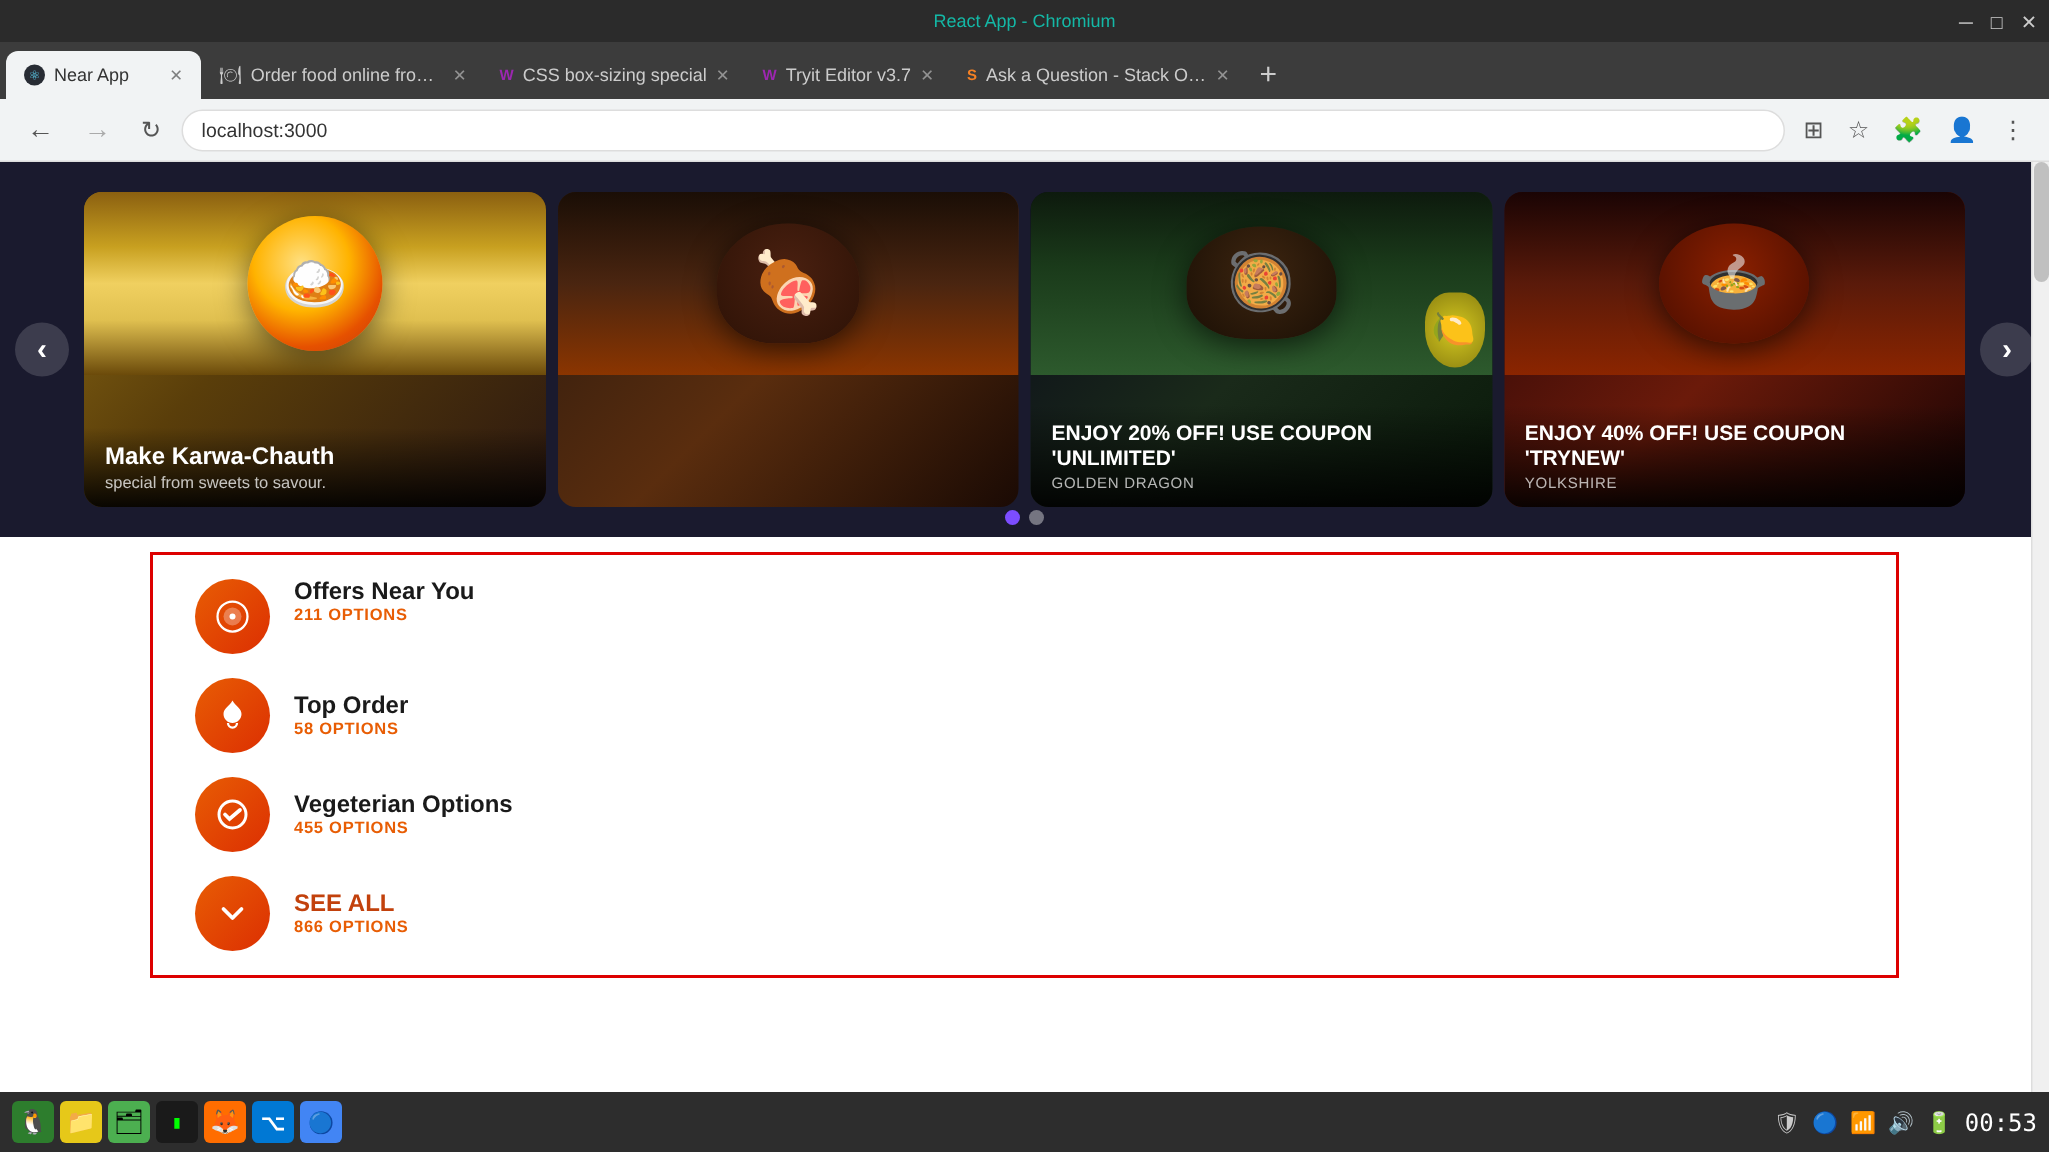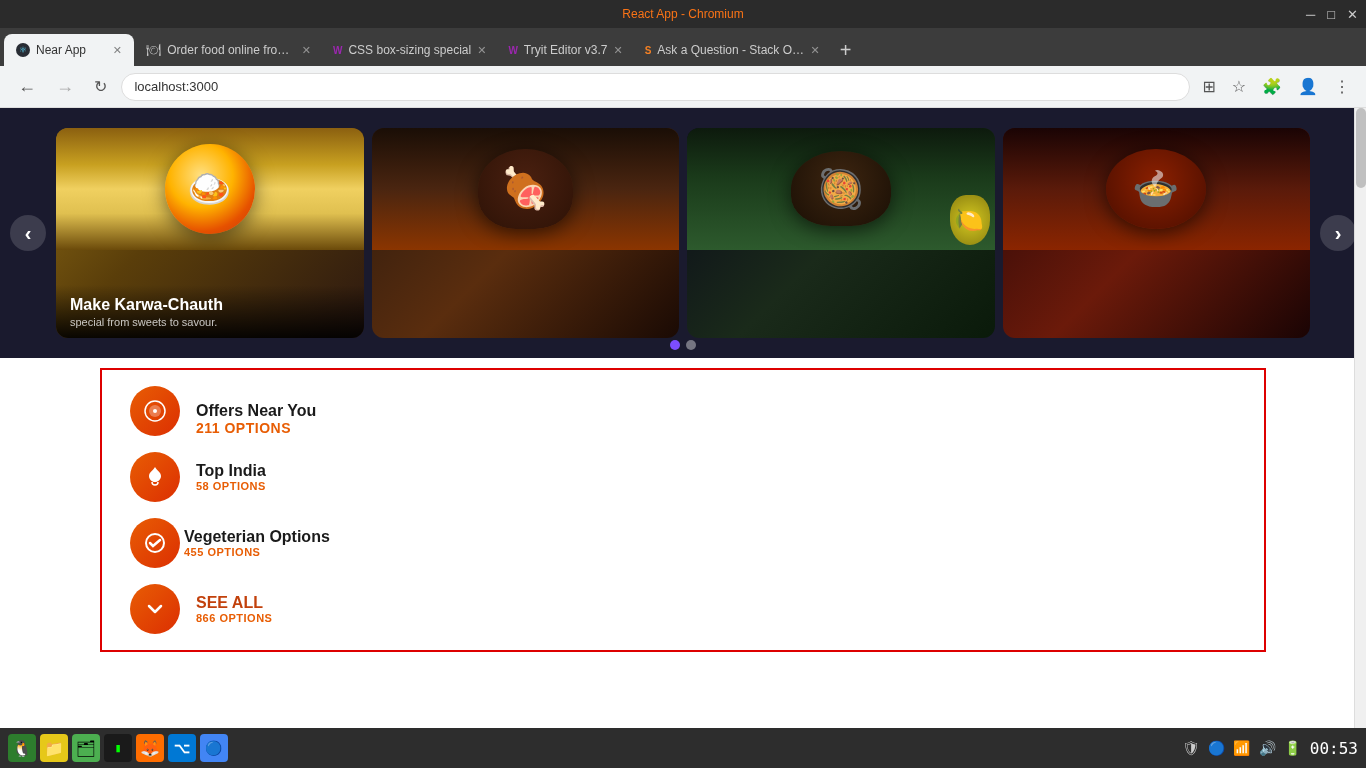--- a/index.html
+++ b/index.html
@@ -4,21 +4,21 @@
   <style>
     * { margin: 0; padding: 0; box-sizing: border-box; }
     body { font-family: 'Segoe UI', Arial, sans-serif; background: #f5f5f5; width: 1366px; height: 768px; overflow: hidden; }
   </style>
 </head>
 <body>
 
 <div style="width:1366px; height:768px; display:flex; flex-direction:column; overflow:hidden;">
 
   <div style="background:#2b2b2b; height:28px; display:flex; align-items:center; justify-content:center; position:relative;">
-    <span style="color:#f97316; font-size:12px;">React App - Chromium</span>
+    <span style="color:#14b8a6; font-size:12px;">React App - Chromium</span>
     <div style="position:absolute; right:8px; display:flex; gap:12px;">
       <span style="color:#ccc; font-size:13px; cursor:pointer;">─</span>
       <span style="color:#ccc; font-size:13px; cursor:pointer;">□</span>
       <span style="color:#ccc; font-size:13px; cursor:pointer;">✕</span>
     </div>
   </div>
 
   <div style="background:#3c3c3c; height:38px; display:flex; align-items:flex-end; padding:0 4px; gap:2px;">
     <div style="display:flex; align-items:center; height:32px; padding:0 12px; background:#f1f3f4; border-radius:8px 8px 0 0; font-size:12px; gap:6px; color:#333; cursor:pointer; min-width:130px;">
       <span style="width:14px; height:14px; background:#282c34; border-radius:50%; display:flex; align-items:center; justify-content:center; font-size:9px; color:#61dafb; flex-shrink:0;">⚛</span>
@@ -88,69 +88,77 @@
           <div style="width:100%; height:58%; background:linear-gradient(180deg, #1a0e06 0%, #4a2510 50%, #8B3500 100%); display:flex; align-items:center; justify-content:center; overflow:hidden;">
             <div style="width:95px; height:80px; background:radial-gradient(circle at 50% 40%, #4a2010 0%, #2d1206 100%); border-radius:50% 50% 40% 40%; box-shadow:0 4px 20px rgba(0,0,0,0.6); display:flex; align-items:center; justify-content:center; font-size:40px;">🍖</div>
           </div>
         </div>
 
         <div style="flex:1; border-radius:12px; overflow:hidden; position:relative; height:210px; background:linear-gradient(135deg, #0a0a1a 0%, #1a2a1a 50%, #0a1a0a 100%);">
           <div style="width:100%; height:58%; background:linear-gradient(180deg, #0d1a0d 0%, #1a3a1a 40%, #2d5a2d 100%); display:flex; align-items:center; justify-content:center; overflow:hidden; position:relative;">
             <div style="width:100px; height:75px; background:radial-gradient(circle at 50% 40%, #3d2510 0%, #1a0f05 100%); border-radius:50% 50% 40% 40%; box-shadow:0 4px 20px rgba(0,0,0,0.6); display:flex; align-items:center; justify-content:center; font-size:38px;">🥘</div>
             <div style="position:absolute; bottom:5px; right:5px; width:40px; height:50px; background:radial-gradient(circle at 50% 50%, #d4c820 0%, #8B8010 100%); border-radius:40% 40% 50% 50%; font-size:24px; display:flex; align-items:center; justify-content:center;">🍋</div>
           </div>
+          <div style="position:absolute; bottom:0; left:0; right:0; padding:10px 14px; background:linear-gradient(transparent, rgba(0,0,0,0.9));">
+            <div style="color:#fff; font-size:14px; font-weight:800; line-height:1.2; margin-bottom:3px;">ENJOY 20% OFF! USE COUPON 'UNLIMITED'</div>
+            <div style="color:rgba(255,255,255,0.7); font-size:10px; text-transform:uppercase; letter-spacing:0.5px;">GOLDEN DRAGON</div>
+          </div>
         </div>
 
         <div style="flex:1; border-radius:12px; overflow:hidden; position:relative; height:210px; background:linear-gradient(135deg, #2d0808 0%, #6b1a0a 50%, #1a0404 100%);">
           <div style="width:100%; height:58%; background:linear-gradient(180deg, #1a0404 0%, #5a1a0a 50%, #8B2500 100%); display:flex; align-items:center; justify-content:center; overflow:hidden;">
             <div style="width:100px; height:80px; background:radial-gradient(circle at 50% 40%, #8B2000 0%, #4a0d00 100%); border-radius:50%; box-shadow:0 4px 20px rgba(0,0,0,0.6); display:flex; align-items:center; justify-content:center; font-size:38px;">🍲</div>
           </div>
+          <div style="position:absolute; bottom:0; left:0; right:0; padding:10px 14px; background:linear-gradient(transparent, rgba(0,0,0,0.9));">
+            <div style="color:#fff; font-size:14px; font-weight:800; line-height:1.2; margin-bottom:3px;">ENJOY 40% OFF! USE COUPON 'TRYNEW'</div>
+            <div style="color:rgba(255,255,255,0.7); font-size:10px; text-transform:uppercase; letter-spacing:0.5px;">YOLKSHIRE</div>
+          </div>
         </div>
 
       </div>
 
       <button style="position:absolute; right:10px; top:50%; transform:translateY(-50%); width:36px; height:36px; background:rgba(255,255,255,0.15); border-radius:50%; display:flex; align-items:center; justify-content:center; color:#fff; font-size:20px; cursor:pointer; z-index:10; border:none; font-weight:bold;">›</button>
 
       <div style="position:absolute; bottom:8px; left:50%; transform:translateX(-50%); display:flex; gap:6px;">
         <div style="width:10px; height:10px; border-radius:50%; background:#7c4dff; cursor:pointer;"></div>
         <div style="width:10px; height:10px; border-radius:50%; background:rgba(255,255,255,0.4); cursor:pointer;"></div>
       </div>
     </div>
 
     <div style="background:#fff; border:2.5px solid #dd0000; margin:10px 100px; padding:8px 20px; flex-shrink:0;">
 
-      <div style="display:flex; align-items:flex-end; padding:8px 8px; cursor:pointer; gap:16px;">
+      <div style="display:flex; align-items:flex-start; padding:8px 8px; cursor:pointer; gap:16px;">
         <div style="width:50px; height:50px; border-radius:50%; background:linear-gradient(135deg, #e85d04, #dc2f02); display:flex; align-items:center; justify-content:center; flex-shrink:0;">
           <svg width="24" height="24" viewBox="0 0 24 24" fill="white">
             <circle cx="12" cy="12" r="10" stroke="white" stroke-width="1.5" fill="none"></circle>
             <circle cx="12" cy="12" r="6" fill="white" opacity="0.3"></circle>
             <circle cx="12" cy="12" r="2" fill="white"></circle>
           </svg>
         </div>
         <div style="display:flex; flex-direction:column;">
           <span style="font-size:16px; font-weight:600; color:#1a1a1a;">Offers Near You</span>
-          <span style="font-size:14px; font-weight:600; color:#e85d04; text-transform:uppercase; letter-spacing:0.5px;">211 OPTIONS</span>
+          <span style="font-size:11px; font-weight:600; color:#e85d04; text-transform:uppercase; letter-spacing:0.5px;">211 OPTIONS</span>
         </div>
       </div>
 
       <div style="display:flex; align-items:center; padding:8px 8px; cursor:pointer; gap:16px;">
         <div style="width:50px; height:50px; border-radius:50%; background:linear-gradient(135deg, #e85d04, #dc2f02); display:flex; align-items:center; justify-content:center; flex-shrink:0;">
           <svg width="24" height="24" viewBox="0 0 24 24" fill="white">
             <path d="M12 2C10 6 6 7 6 11c0 3.3 2.7 6 6 6s6-2.7 6-6c0-4-4-5-6-9z"></path>
             <path d="M9 17c0 1.7 1.3 3 3 3s3-1.3 3-3" fill="none" stroke="white" stroke-width="1.5"></path>
           </svg>
         </div>
         <div style="display:flex; flex-direction:column;">
-          <span style="font-size:16px; font-weight:600; color:#1a1a1a;">Top India</span>
+          <span style="font-size:16px; font-weight:600; color:#1a1a1a;">Top Order</span>
           <span style="font-size:11px; font-weight:600; color:#e85d04; text-transform:uppercase; letter-spacing:0.5px;">58 OPTIONS</span>
         </div>
       </div>
 
 
-      <div style="display:flex; align-items:center; padding:8px 8px; cursor:pointer; gap:4px;">
+      <div style="display:flex; align-items:center; padding:8px 8px; cursor:pointer; gap:16px;">
         <div style="width:50px; height:50px; border-radius:50%; background:linear-gradient(135deg, #e85d04, #dc2f02); display:flex; align-items:center; justify-content:center; flex-shrink:0;">
           <svg width="24" height="24" viewBox="0 0 24 24" fill="white">
             <circle cx="12" cy="12" r="9" fill="none" stroke="white" stroke-width="2"></circle>
             <polyline points="7,12 10,15 17,9" stroke="white" stroke-width="2.5" fill="none" stroke-linecap="round"></polyline>
           </svg>
         </div>
         <div style="display:flex; flex-direction:column;">
           <span style="font-size:16px; font-weight:600; color:#1a1a1a;">Vegeterian Options</span>
           <span style="font-size:11px; font-weight:600; color:#e85d04; text-transform:uppercase; letter-spacing:0.5px;">455 OPTIONS</span>
         </div>

